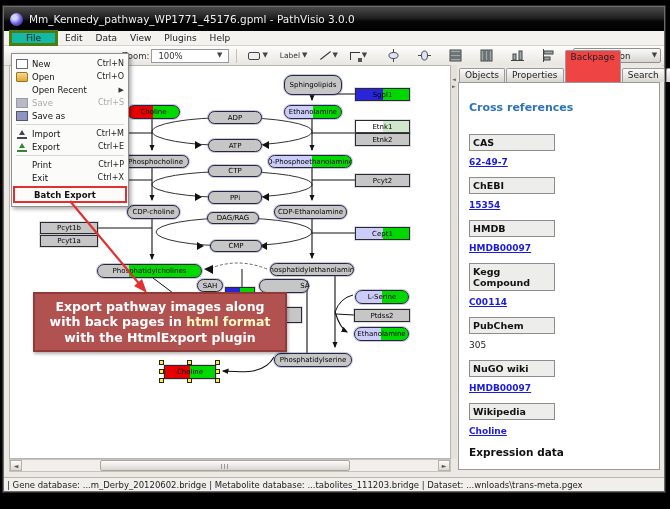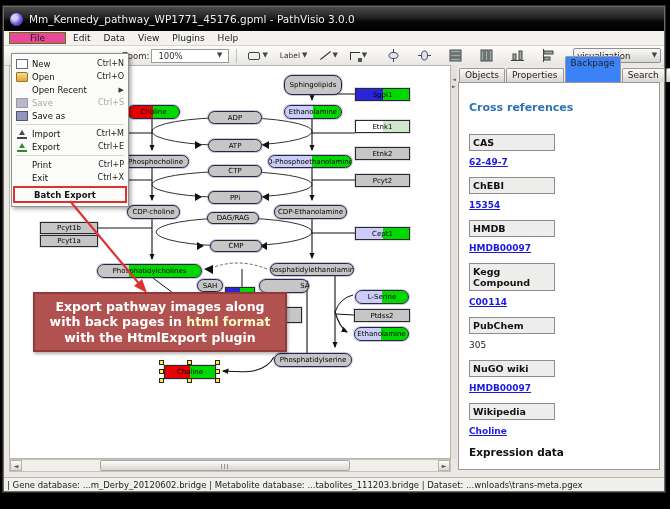--- a/index.html
+++ b/index.html
@@ -11,21 +11,21 @@
   
   #titlebar{position:absolute;left:0;top:0;width:660px;height:24px;
     background:linear-gradient(#4a4a4a,#222 45%,#070707 60%,#000);display:flex;align-items:center;padding-left:6px;}
   #app-icon{width:13px;height:13px;border-radius:50%;
     background:radial-gradient(circle at 35% 35%,#cfd4ff 0 20%,#6a5ad8 55%,#2a2470 100%);margin-right:6px;flex:0 0 auto;}
   #title-text{color:#f2f2f2;font-size:10.5px;white-space:nowrap;text-shadow:0 1px 2px #000;}
   
   #menubar{position:absolute;left:0;top:24px;width:660px;height:15px;background:#f4f2ef;
     border-bottom:1px solid #d6d3cd;display:flex;align-items:center;padding-left:5px;font-size:9px;color:#1a1a1a;}
   .mb-item{padding:1px 6px;margin-right:1px;cursor:default;}
-  .mb-item.open{background:#ec4899;border:1px solid #4d7c0f;padding:0 20px;}
+  .mb-item.open{background:#14b8a6;border:3px solid #4d7c0f;padding:0 14px;}
   
   #toolbar{position:absolute;left:0;top:39px;width:660px;height:20px;
     background:linear-gradient(#fdfdfc,#e9e6e1);border-bottom:1px solid #c9c6c0;
     display:flex;align-items:center;gap:4px;padding-left:118px;font-size:8.5px;color:#333;}
   .tb-sep{width:1px;height:14px;background:#c2bfba;margin:0 3px;}
   #zoom-box{display:flex;align-items:center;gap:2px;}
   #zoom-field{width:78px;height:14px;background:#fff;border:1px solid #9a9a9a;font-size:8.5px;
     display:flex;align-items:center;justify-content:space-between;padding:0 6px;}
   .caret{font-size:7px;color:#444;line-height:1;}
   .tbtn{display:flex;align-items:center;gap:2px;padding:1px 3px;border:1px solid transparent;border-radius:2px;}
@@ -48,21 +48,21 @@
   .handle{position:absolute;width:5px;height:5px;background:#ffee33;border:1px solid #222;z-index:5;}
   
   #splitter{position:absolute;left:447px;top:58px;width:6px;height:394px;background:#e4e1dc;
     display:flex;flex-direction:column;align-items:center;padding-top:12px;gap:2px;}
   #splitter span{font-size:5px;color:#666;line-height:1;}
   
   #side-panel{position:absolute;left:453px;top:58px;width:205px;height:408px;background:#ece9e4;}
   #tab-row{display:flex;align-items:flex-end;height:17px;padding-left:2px;}
   .tab{font-size:9px;color:#222;border:1px solid #9a9a9a;border-bottom:none;padding:1px 5px 2px 5px;
     background:linear-gradient(#fbfbfb,#d9d6d1);margin-right:1px;border-radius:2px 2px 0 0;}
-  .tab.active{background:#3b82f6;padding-bottom:15px;position:relative;top:1px;font-size:9px;}
+  .tab.active{background:#ef4444;padding-bottom:21px;position:relative;top:1px;font-size:9px;}
   #panel-body{position:absolute;left:1px;top:17px;width:202px;height:388px;background:#fff;
     border:1px solid #9a9a9a;overflow:hidden;padding:4px 0 0 10px;}
   #bp-heading{color:#2e74b5;font-weight:bold;font-size:11px;margin:14px 0 20px 0;}
   .bp-sec{margin-bottom:8px;}
   .bp-title{width:86px;border:1px solid #8d8d8d;background:#ededeb;font-weight:bold;font-size:9.5px;
     color:#111;padding:2px 3px;margin-bottom:6px;}
   .bp-val{font-size:9px;font-weight:bold;color:#1a1ae0;text-decoration:underline;margin-bottom:10px;}
   .bp-val.nolink{color:#222;font-weight:normal;text-decoration:none;}
   #bp-footer{font-weight:bold;font-size:10.5px;color:#111;margin-top:6px;}
   
@@ -265,21 +265,21 @@
           <div class="node pill" style="left: 187px; top: 213px; width: 26px; height: 13px; background: rgb(198, 198, 198);">SAH</div>
           <div class="node pill" style="left: 249px; top: 213px; width: 26px; height: 14px; background: rgb(198, 198, 198); padding-left: 48px;">SAM</div>
           <div class="node rect" style="left: 215px; top: 221px; width: 30px; height: 14px; background: linear-gradient(90deg, rgb(42, 38, 216) 50%, rgb(0, 217, 0) 50%);"></div>
           <div class="node pill" style="left: 345px; top: 224px; width: 54px; height: 14px; background: linear-gradient(90deg, rgb(204, 204, 248) 50%, rgb(0, 217, 0) 50%);">L-Serine</div>
           <div class="node rect" style="left: 275px; top: 241px; width: 17px; height: 16px; background: rgb(198, 198, 198);"></div>
           <div class="node rect" style="left: 344px; top: 243px; width: 56px; height: 13px; background: rgb(198, 198, 198);">Ptdss2</div>
           <div class="node pill" style="left: 344px; top: 261px; width: 55px; height: 14px; background: linear-gradient(90deg, rgb(204, 204, 248) 50%, rgb(0, 217, 0) 50%);">Ethanolamine</div>
           <div class="node pill" style="left: 264px; top: 287px; width: 78px; height: 14px; background: rgb(198, 198, 198);">Phosphatidylserine</div>
           <div class="node rect" style="left: 345px; top: 22px; width: 55px; height: 13px; background: linear-gradient(90deg, rgb(42, 38, 216) 50%, rgb(0, 217, 0) 50%);">Sgpl1</div>
           <div class="node rect" style="left: 345px; top: 54px; width: 55px; height: 13px; background: linear-gradient(90deg, rgb(255, 255, 255) 50%, rgb(207, 232, 203) 50%);">Etnk1</div>
-          <div class="node rect" style="left: 345px; top: 81px; width: 55px; height: 13px; background: rgb(198, 198, 198);">Etnk2</div>
+          <div class="node rect" style="left: 345px; top: 67px; width: 55px; height: 13px; background: rgb(198, 198, 198);">Etnk2</div>
           <div class="node rect" style="left: 345px; top: 108px; width: 55px; height: 13px; background: rgb(198, 198, 198);">Pcyt2</div>
           <div class="node rect" style="left: 345px; top: 161px; width: 55px; height: 13px; background: linear-gradient(90deg, rgb(204, 204, 248) 50%, rgb(0, 217, 0) 50%);">Cept1</div>
           <div class="node rect" style="left: 30px; top: 156px; width: 58px; height: 12px; background: rgb(198, 198, 198);">Pcyt1b</div>
           <div class="node rect" style="left: 30px; top: 169px; width: 58px; height: 12px; background: rgb(198, 198, 198); text-align: center;">Pcyt1a</div>
           <div class="node rect" style="left: 154px; top: 299px; width: 52px; height: 14px; background: linear-gradient(90deg, rgb(230, 0, 0) 50%, rgb(0, 217, 0) 50%);">Choline</div>
           <div class="handle" style="left: 149px; top: 294px;"></div>
           <div class="handle" style="left: 149px; top: 303px;"></div>
           <div class="handle" style="left: 149px; top: 312px;"></div>
           <div class="handle" style="left: 177px; top: 294px;"></div>
           <div class="handle" style="left: 177px; top: 312px;"></div>

